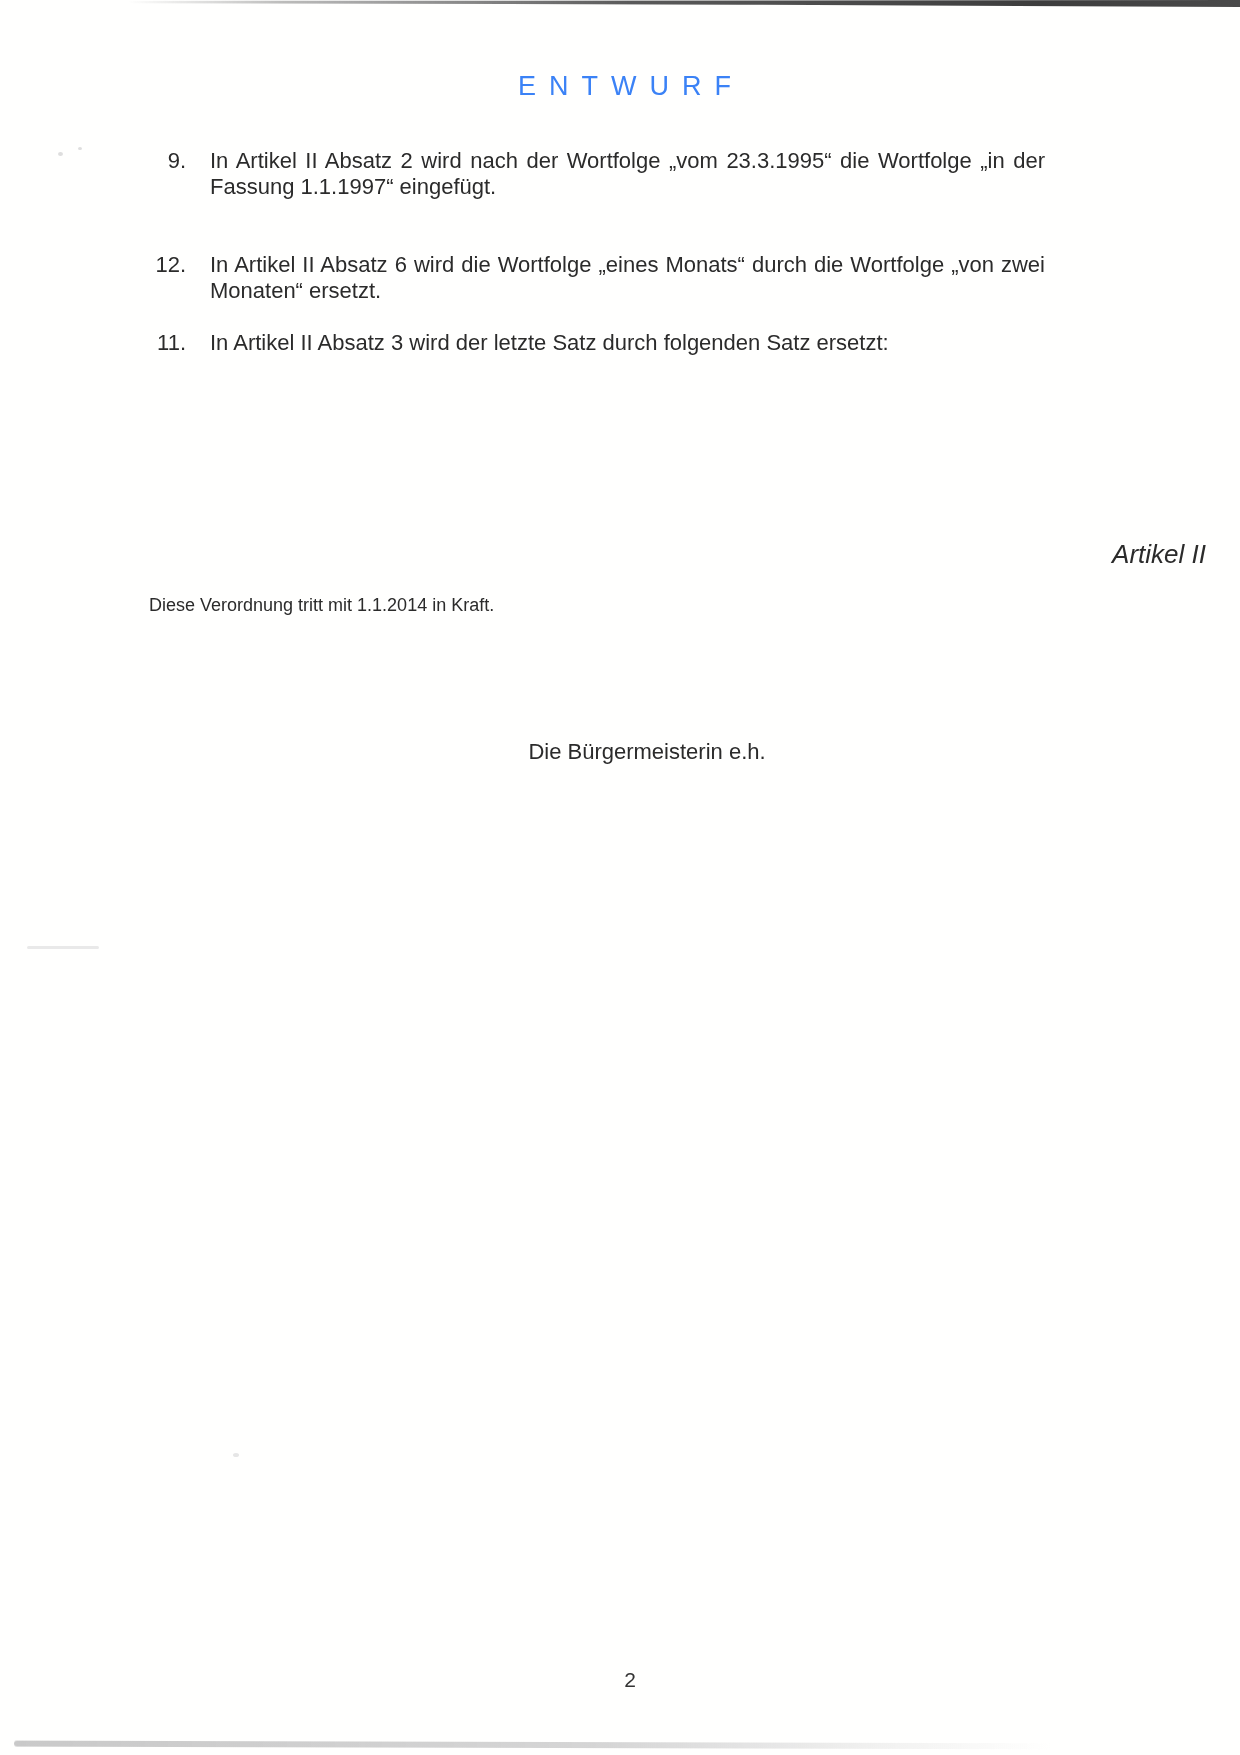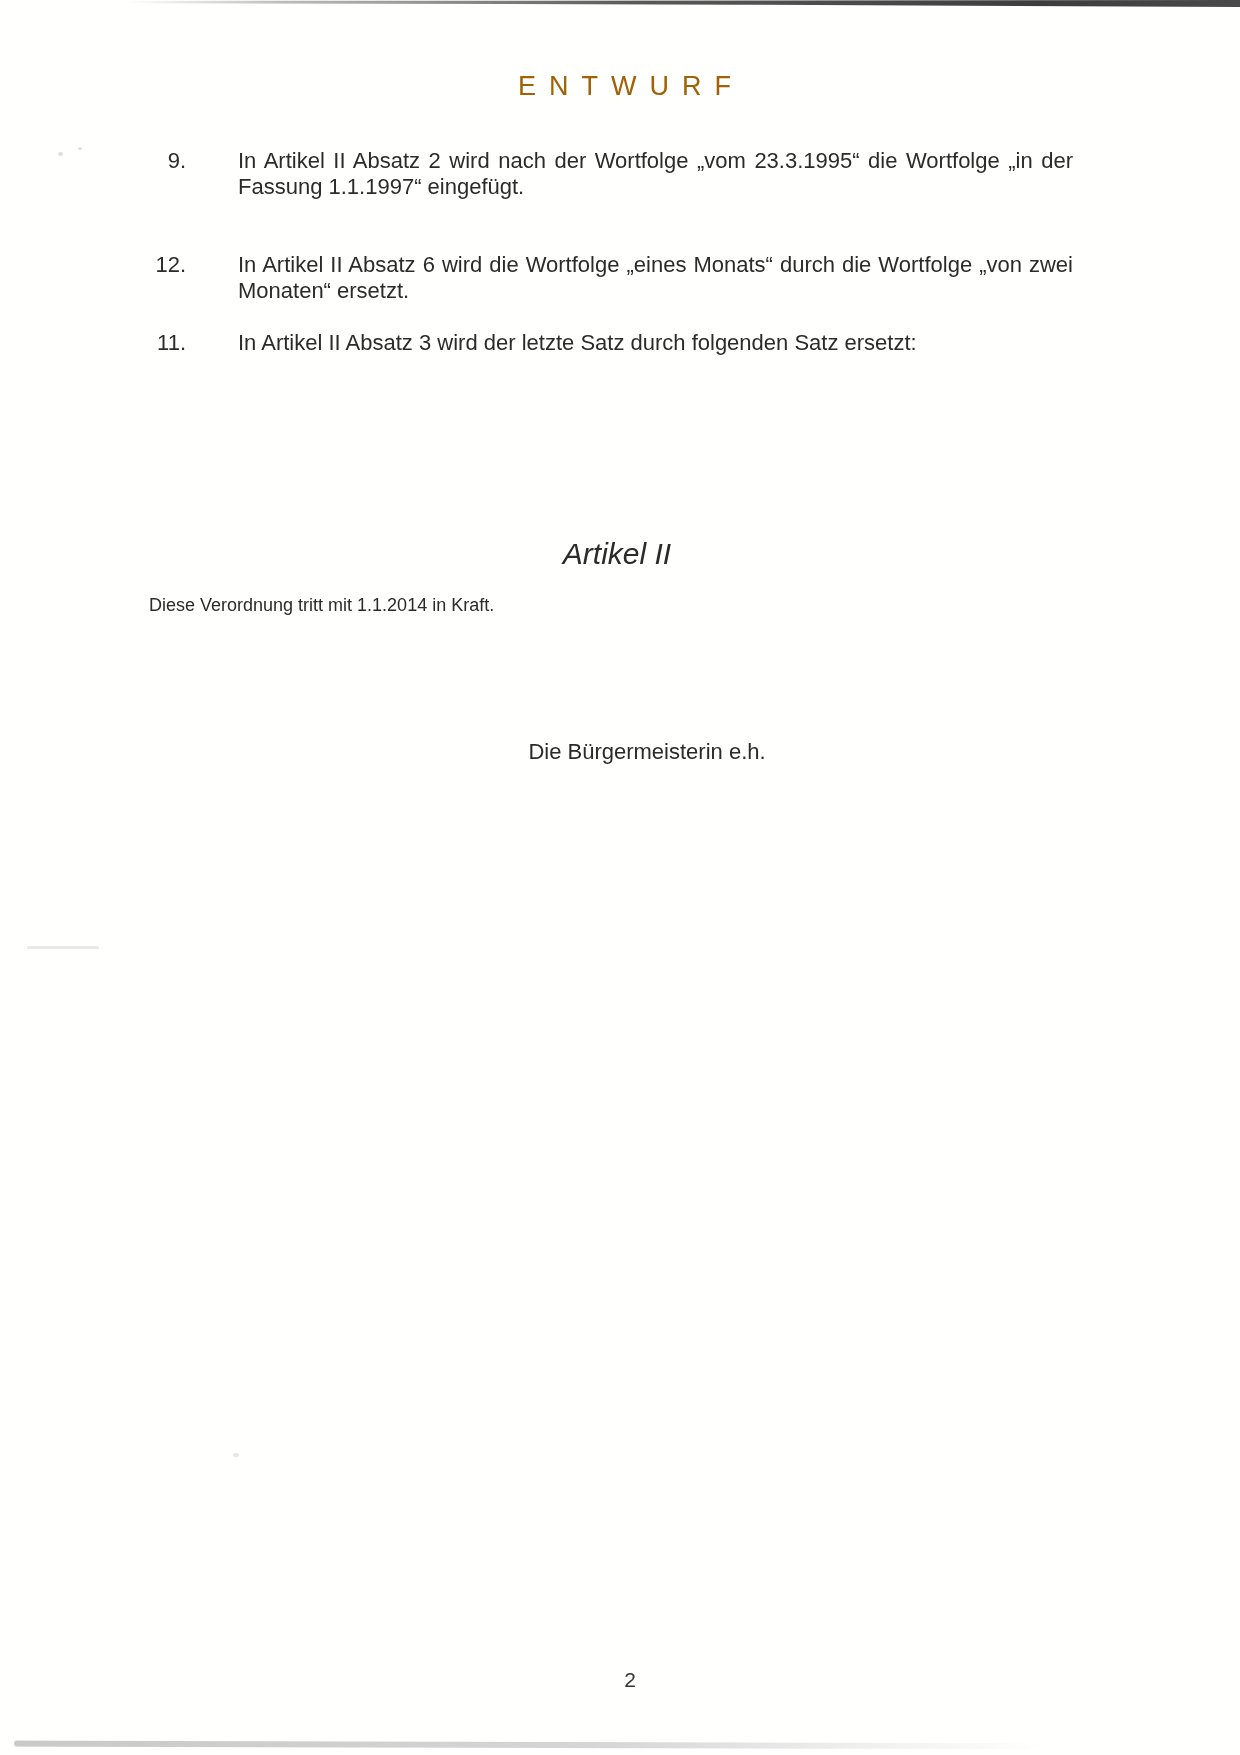--- a/index.html
+++ b/index.html
@@ -42,48 +42,47 @@
   .scan-dot.d1 { left: 58px;  top: 152px;  width: 5px; height: 4px; }
   .scan-dot.d2 { left: 78px;  top: 147px;  width: 4px; height: 3px; }
   .scan-dot.d3 { left: 233px; top: 1453px; width: 6px; height: 4px; background:#e6e6e6; }
 
   
   .watermark {
     position: absolute; top: 70px; left: 0; right: 0;
     text-align: center; padding-left: 22px;
     font-size: 27px; line-height: 32px;
     letter-spacing: 13px;
-    color: #a16207;
+    color: #3b82f6;
     font-weight: 400;
   }
 
   
   .item { position: absolute; font-size: 22px; line-height: 26px; }
   .item .num {
     position: absolute; left: -60px; top: 0; width: 36px; text-align: right;
     display: block;
   }
   .item .txt {
     display: block; width: 835px;
     text-align: justify;
-    margin-left: 28px;
   }
   .item-9  { top: 148px; left: 210px; }
   .item-10 { top: 252px; left: 210px; }
   .item-11 { top: 330px; left: 210px; }
   .quote-block {
     position: absolute; top: 382px; left: 210px; width: 835px;
     font-size: 22px; line-height: 26px;
     text-align: justify;
   }
 
   
   .article-heading {
-    position: absolute; top: 541px; left: 16px; width: 1202px;
-    text-align: center; font-style: italic; font-size: 30px; line-height: 26px;
+    position: absolute; top: 541px; left: 4px; width: 1202px;
+    text-align: right; font-style: italic; font-size: 26px; line-height: 26px;
   }
   .effective-date {
     position: absolute; top: 592px; left: 149px;
     font-size: 18px; line-height: 26px;
   }
 
   
   .sig-for {
     position: absolute; top: 681px; left: 20px; width: 1220px;
     text-align: center; font-size: 22px; line-height: 26px;

